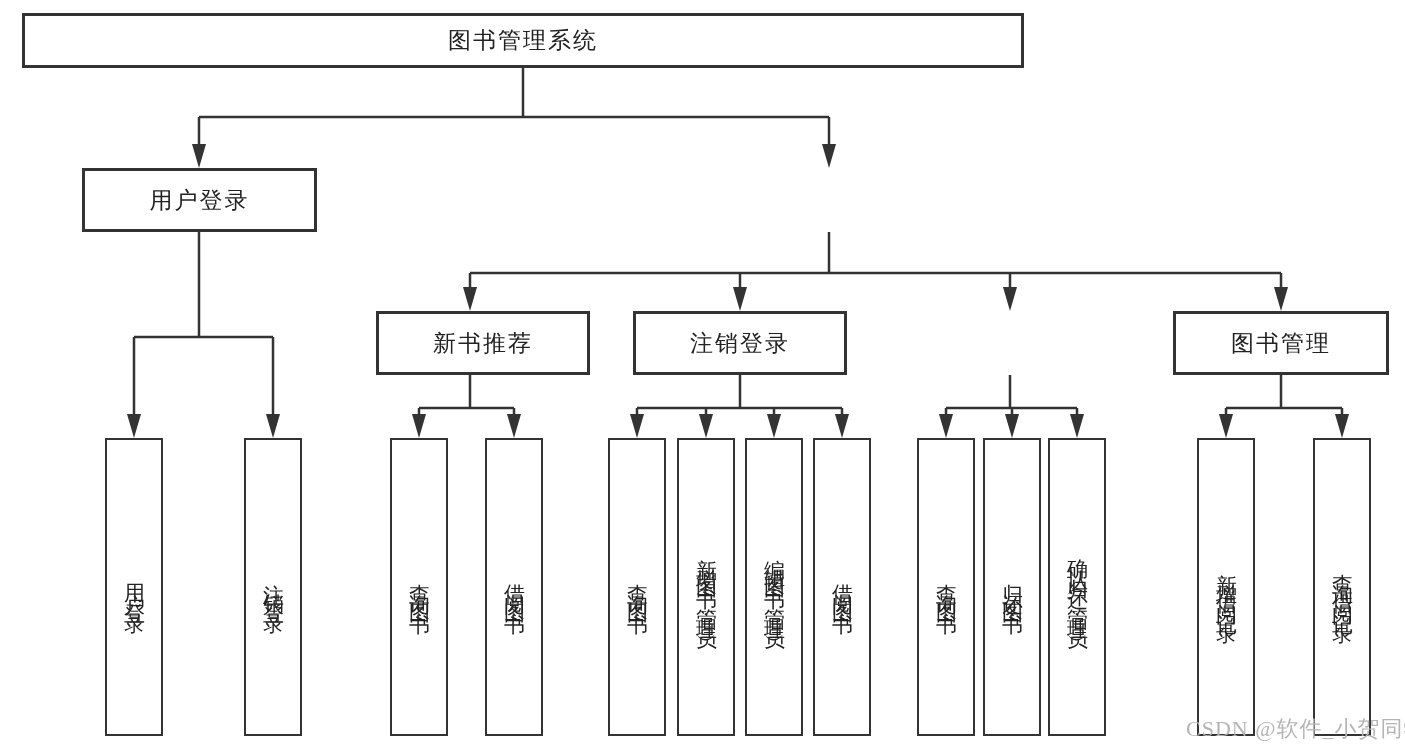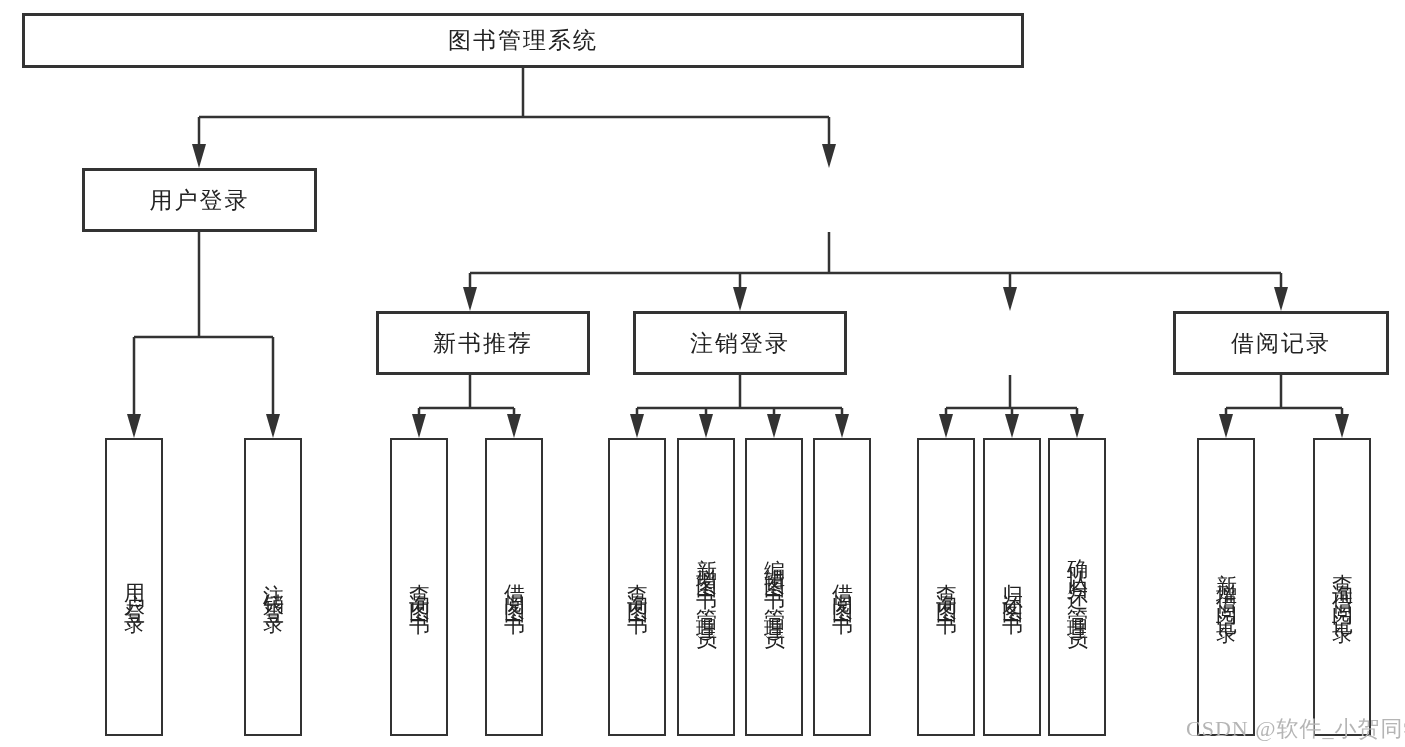--- a/index.html
+++ b/index.html
@@ -101,21 +101,21 @@
     <span class="h-label">用户登录</span>
   </div>
 
   <div class="box" style="left:363px;top:311px;width:214px;height:64px;margin-left:13px;">
     <span class="h-label">新书推荐</span>
   </div>
   <div class="box" style="left:633px;top:311px;width:214px;height:64px;">
     <span class="h-label">注销登录</span>
   </div>
   <div class="box" style="left:1173px;top:311px;width:216px;height:64px;">
-    <span class="h-label">借阅记录</span>
+    <span class="h-label">图书管理</span>
   </div>
 
   <div class="box leaf" style="left:105px;top:438px;width:58px;height:298px;">
     <span class="v-label">用户登录</span>
   </div>
   <div class="box leaf" style="left:244px;top:438px;width:58px;height:298px;">
     <span class="v-label">注销登录</span>
   </div>
 
   <div class="box leaf" style="left:390px;top:438px;width:58px;height:298px;">

